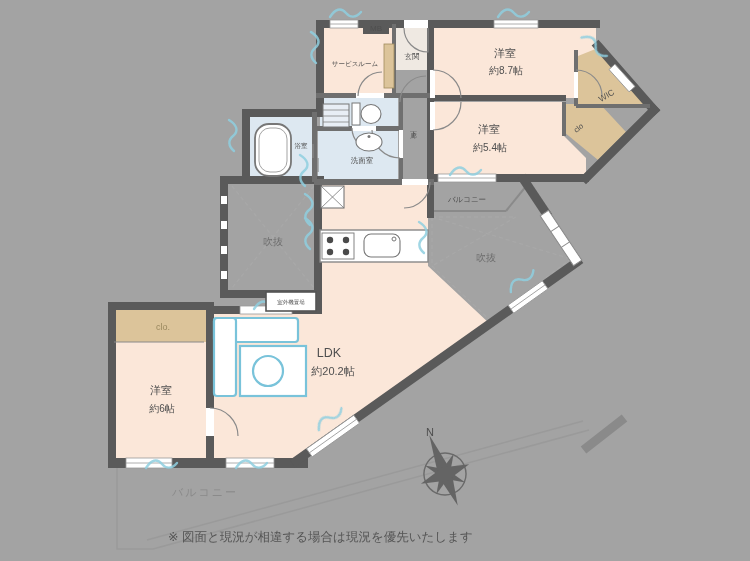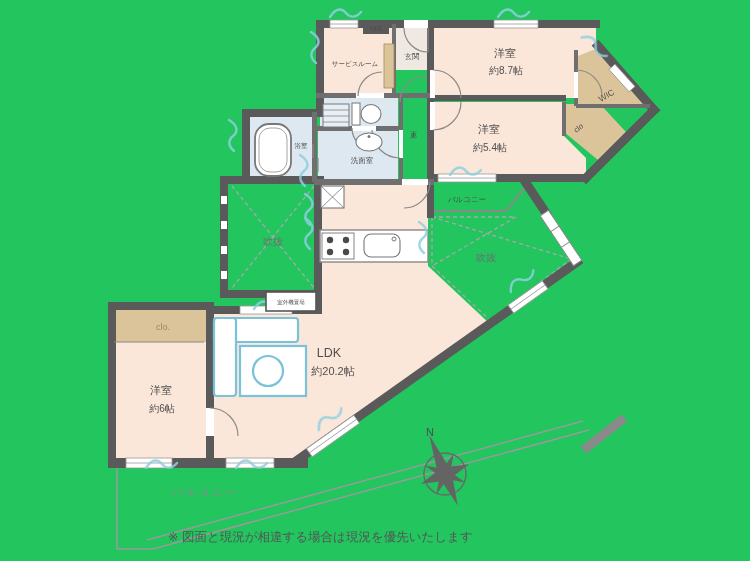--- a/index.html
+++ b/index.html
@@ -1,16 +1,16 @@
 <!DOCTYPE html>
 <html><head>
 <meta charset="utf-8">
 <style>
   html,body{margin:0;padding:0;background:#ffffff;}
-  .stage{width:750px;height:561px;position:relative;background:#22c55e;overflow:hidden;
+  .stage{width:750px;height:561px;position:relative;background:#a3a3a3;overflow:hidden;
          font-family:"Liberation Sans","DejaVu Sans",sans-serif;}
   svg text{font-family:"Liberation Sans","DejaVu Sans",sans-serif;fill:#4f4f4f;}
   .lbl-room{font-size:11px;}
   .lbl-size{font-size:10px;}
   .lbl-sm{font-size:7.5px;}
   .lbl-xs{font-size:6.5px;}
   .lbl-tiny{font-size:5.5px;}
   .lbl-ldk{font-size:12.5px;}
   .lbl-void{font-size:10px;fill:#6d6d6d;}
   .lbl-balc{font-size:11px;fill:#8a8a8a;letter-spacing:2px;}

